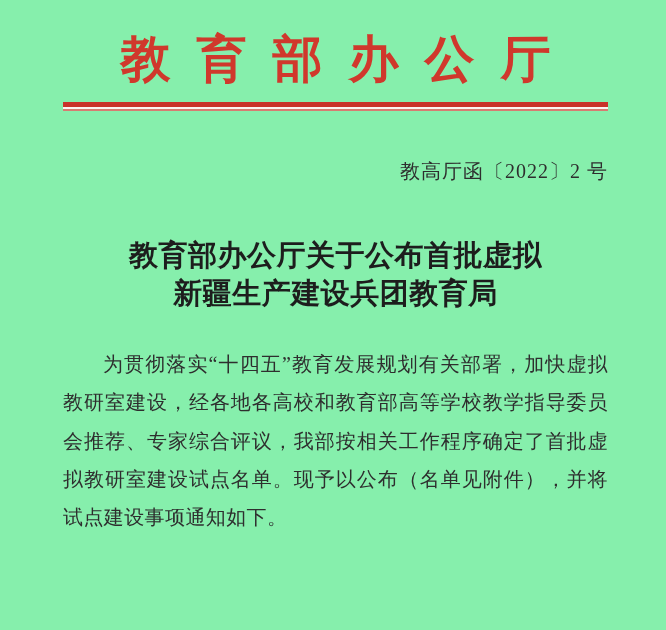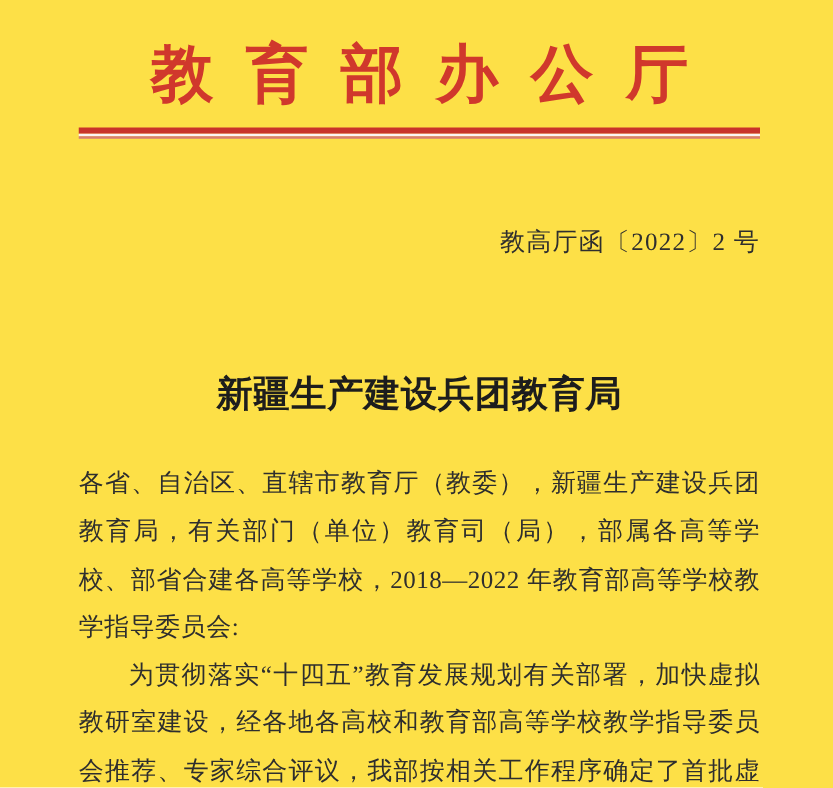--- a/index.html
+++ b/index.html
@@ -4,21 +4,21 @@
 <style>
   html, body {
     margin: 0;
     padding: 0;
     background: #ffffff;
   }
   .page {
     position: relative;
     width: 666px;
     height: 630px;
-    background: #fde047;
+    background: #86efac;
     overflow: hidden;
     box-sizing: border-box;
     padding: 0 58px 0 63px;
     font-family: "Liberation Serif", "DejaVu Serif", serif;
   }
   .letterhead {
     margin-top: 30px;
     height: 58px;
     line-height: 58px;
     text-align: center;
@@ -38,21 +38,21 @@
   }
   .red-rule .gap {
     height: 2px;
     background: #fdf4f2;
   }
   .red-rule .thin {
     height: 2px;
     background: #d77c71;
   }
   .doc-number {
-    margin-top: 70px;
+    margin-top: 47px;
     text-align: right;
     font-size: 20px;
     line-height: 26px;
     color: #2e2e2e;
     letter-spacing: 1px;
   }
   .notice-title {
     margin: 52px 0 0 0;
     text-align: center;
     font-size: 29px;
@@ -87,22 +87,21 @@
 
   <div class="red-rule">
     <div class="thick"></div>
     <div class="gap"></div>
     <div class="thin"></div>
   </div>
 
   <div class="doc-number">教高厅函〔2022〕2 号</div>
 
   <h1 class="notice-title">
-    <br>
+    <span>教育部办公厅关于公布首批虚拟</span><br>
     <span>新疆生产建设兵团教育局</span>
   </h1>
 
   <div class="body-text">
-    <p>各省、自治区、直辖市教育厅（教委），新疆生产建设兵团教育局，有关部门（单位）教育司（局），部属各高等学校、部省合建各高等学校，2018—2022 年教育部高等学校教学指导委员会:</p>
     <p class="indent">为贯彻落实“十四五”教育发展规划有关部署，加快虚拟教研室建设，经各地各高校和教育部高等学校教学指导委员会推荐、专家综合评议，我部按相关工作程序确定了首批虚拟教研室建设试点名单。现予以公布（名单见附件），并将试点建设事项通知如下。</p>
   </div>
 
 </div>
 
 </body></html>

